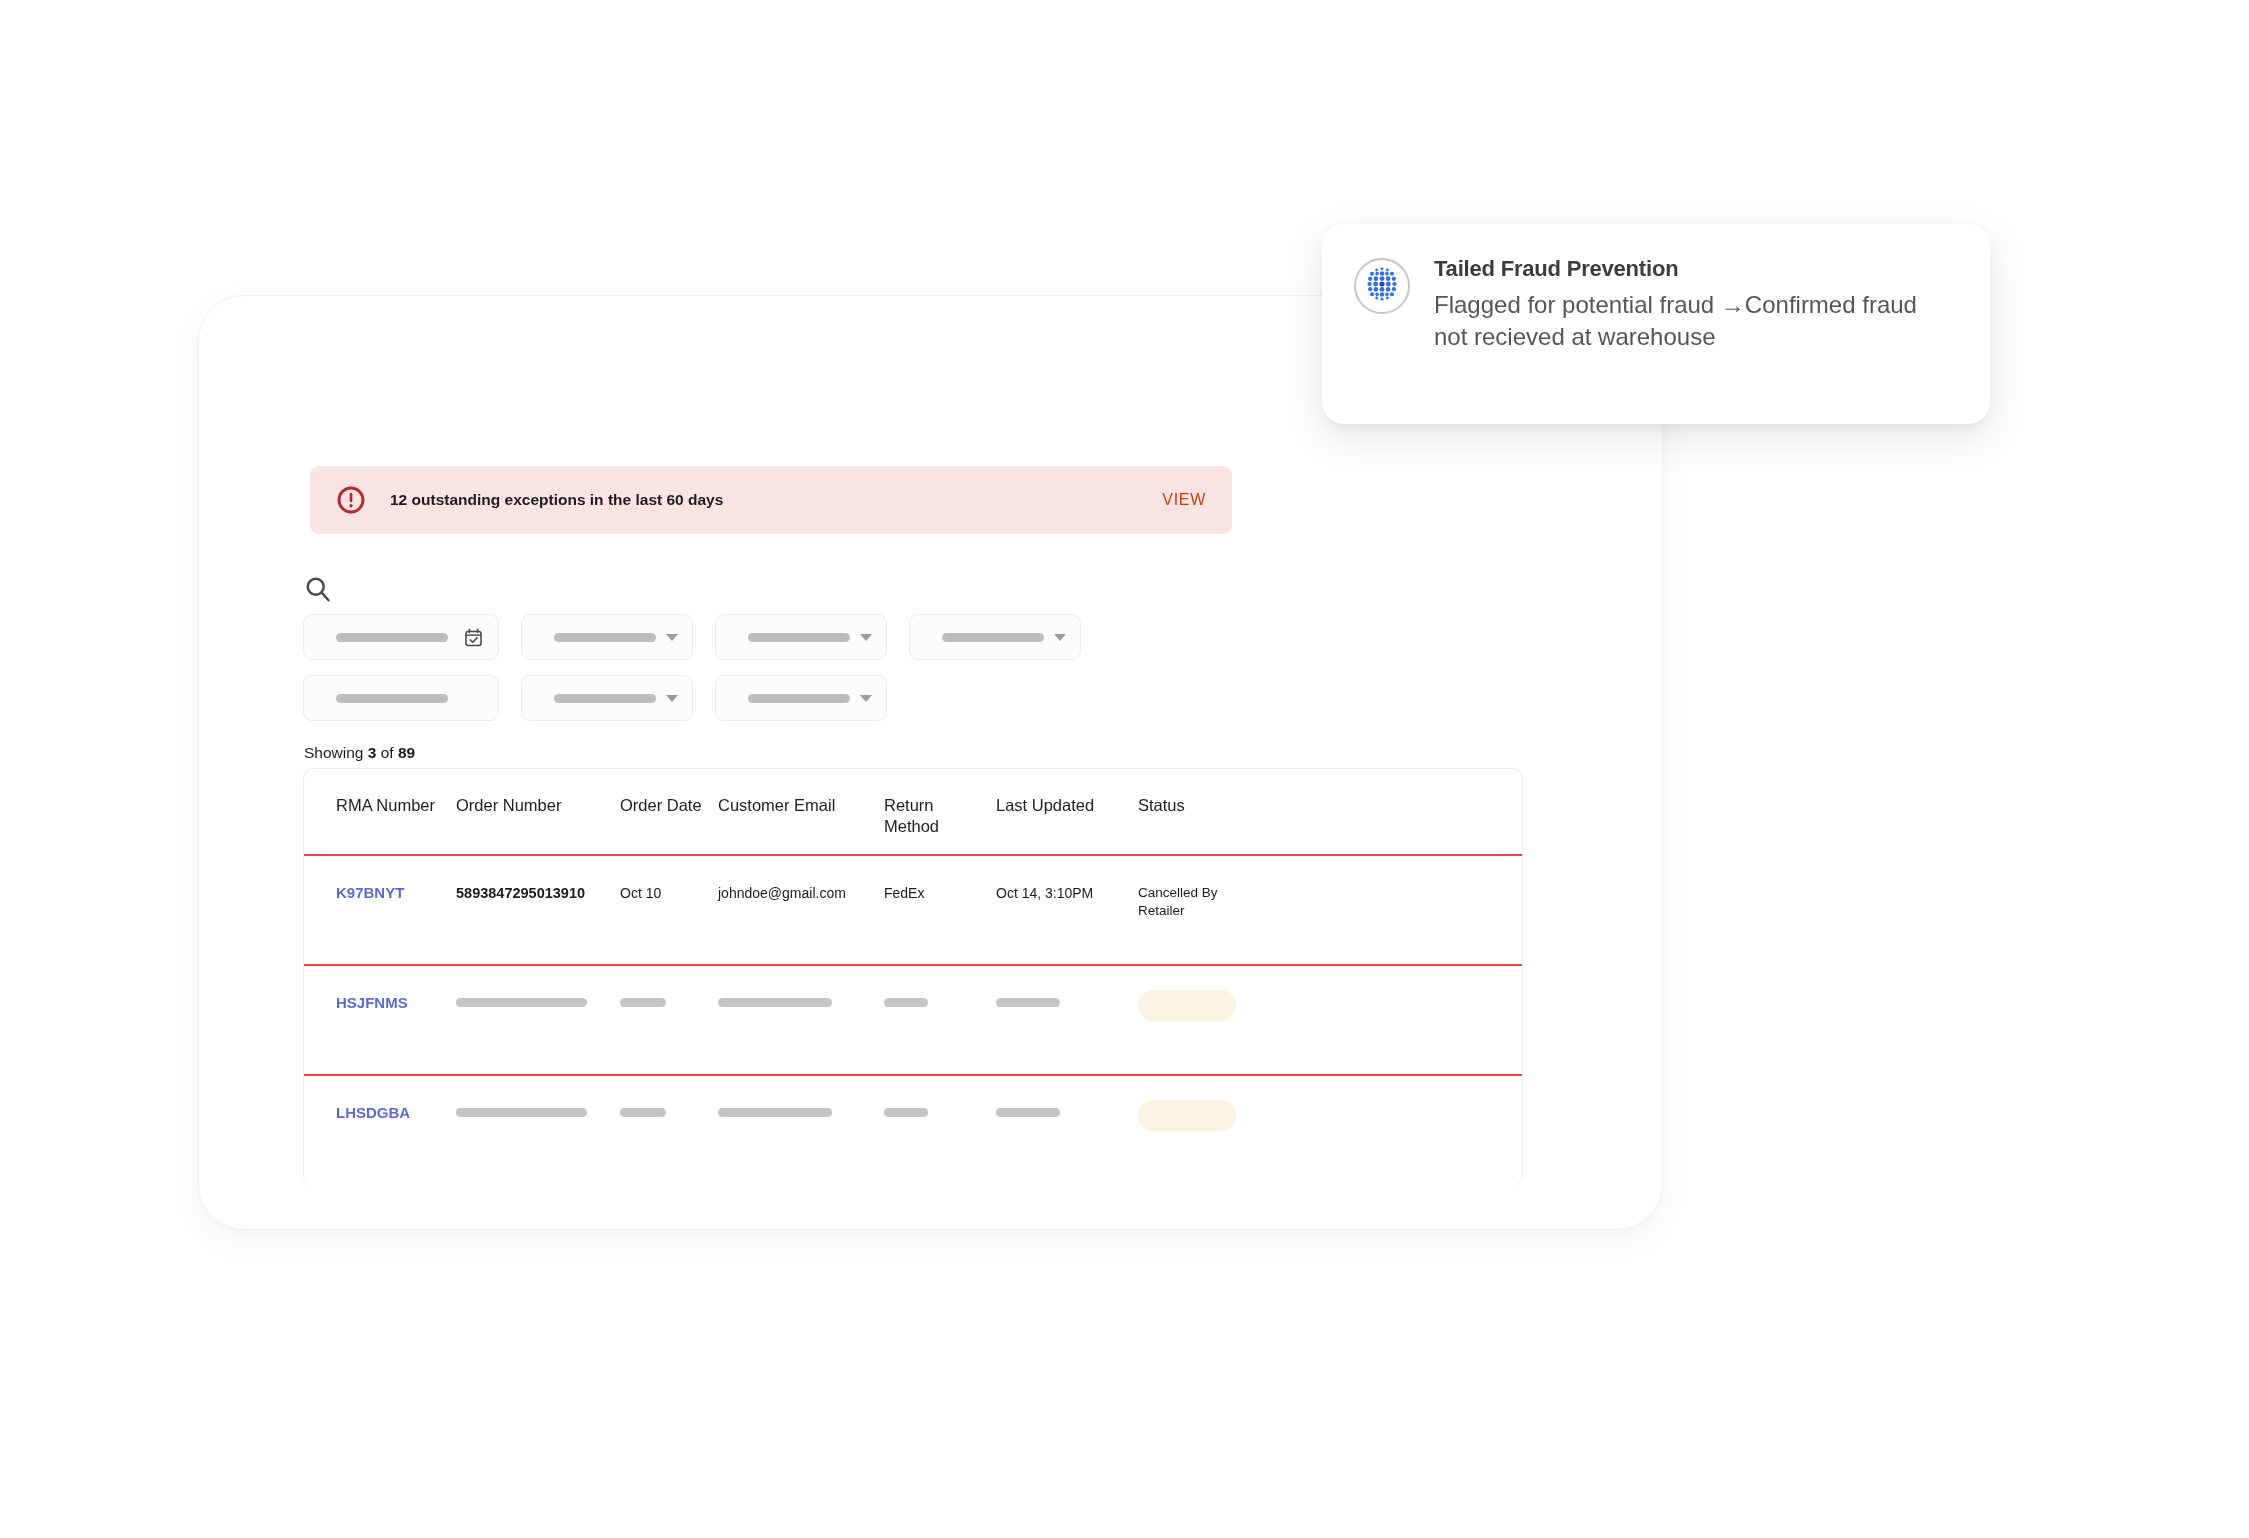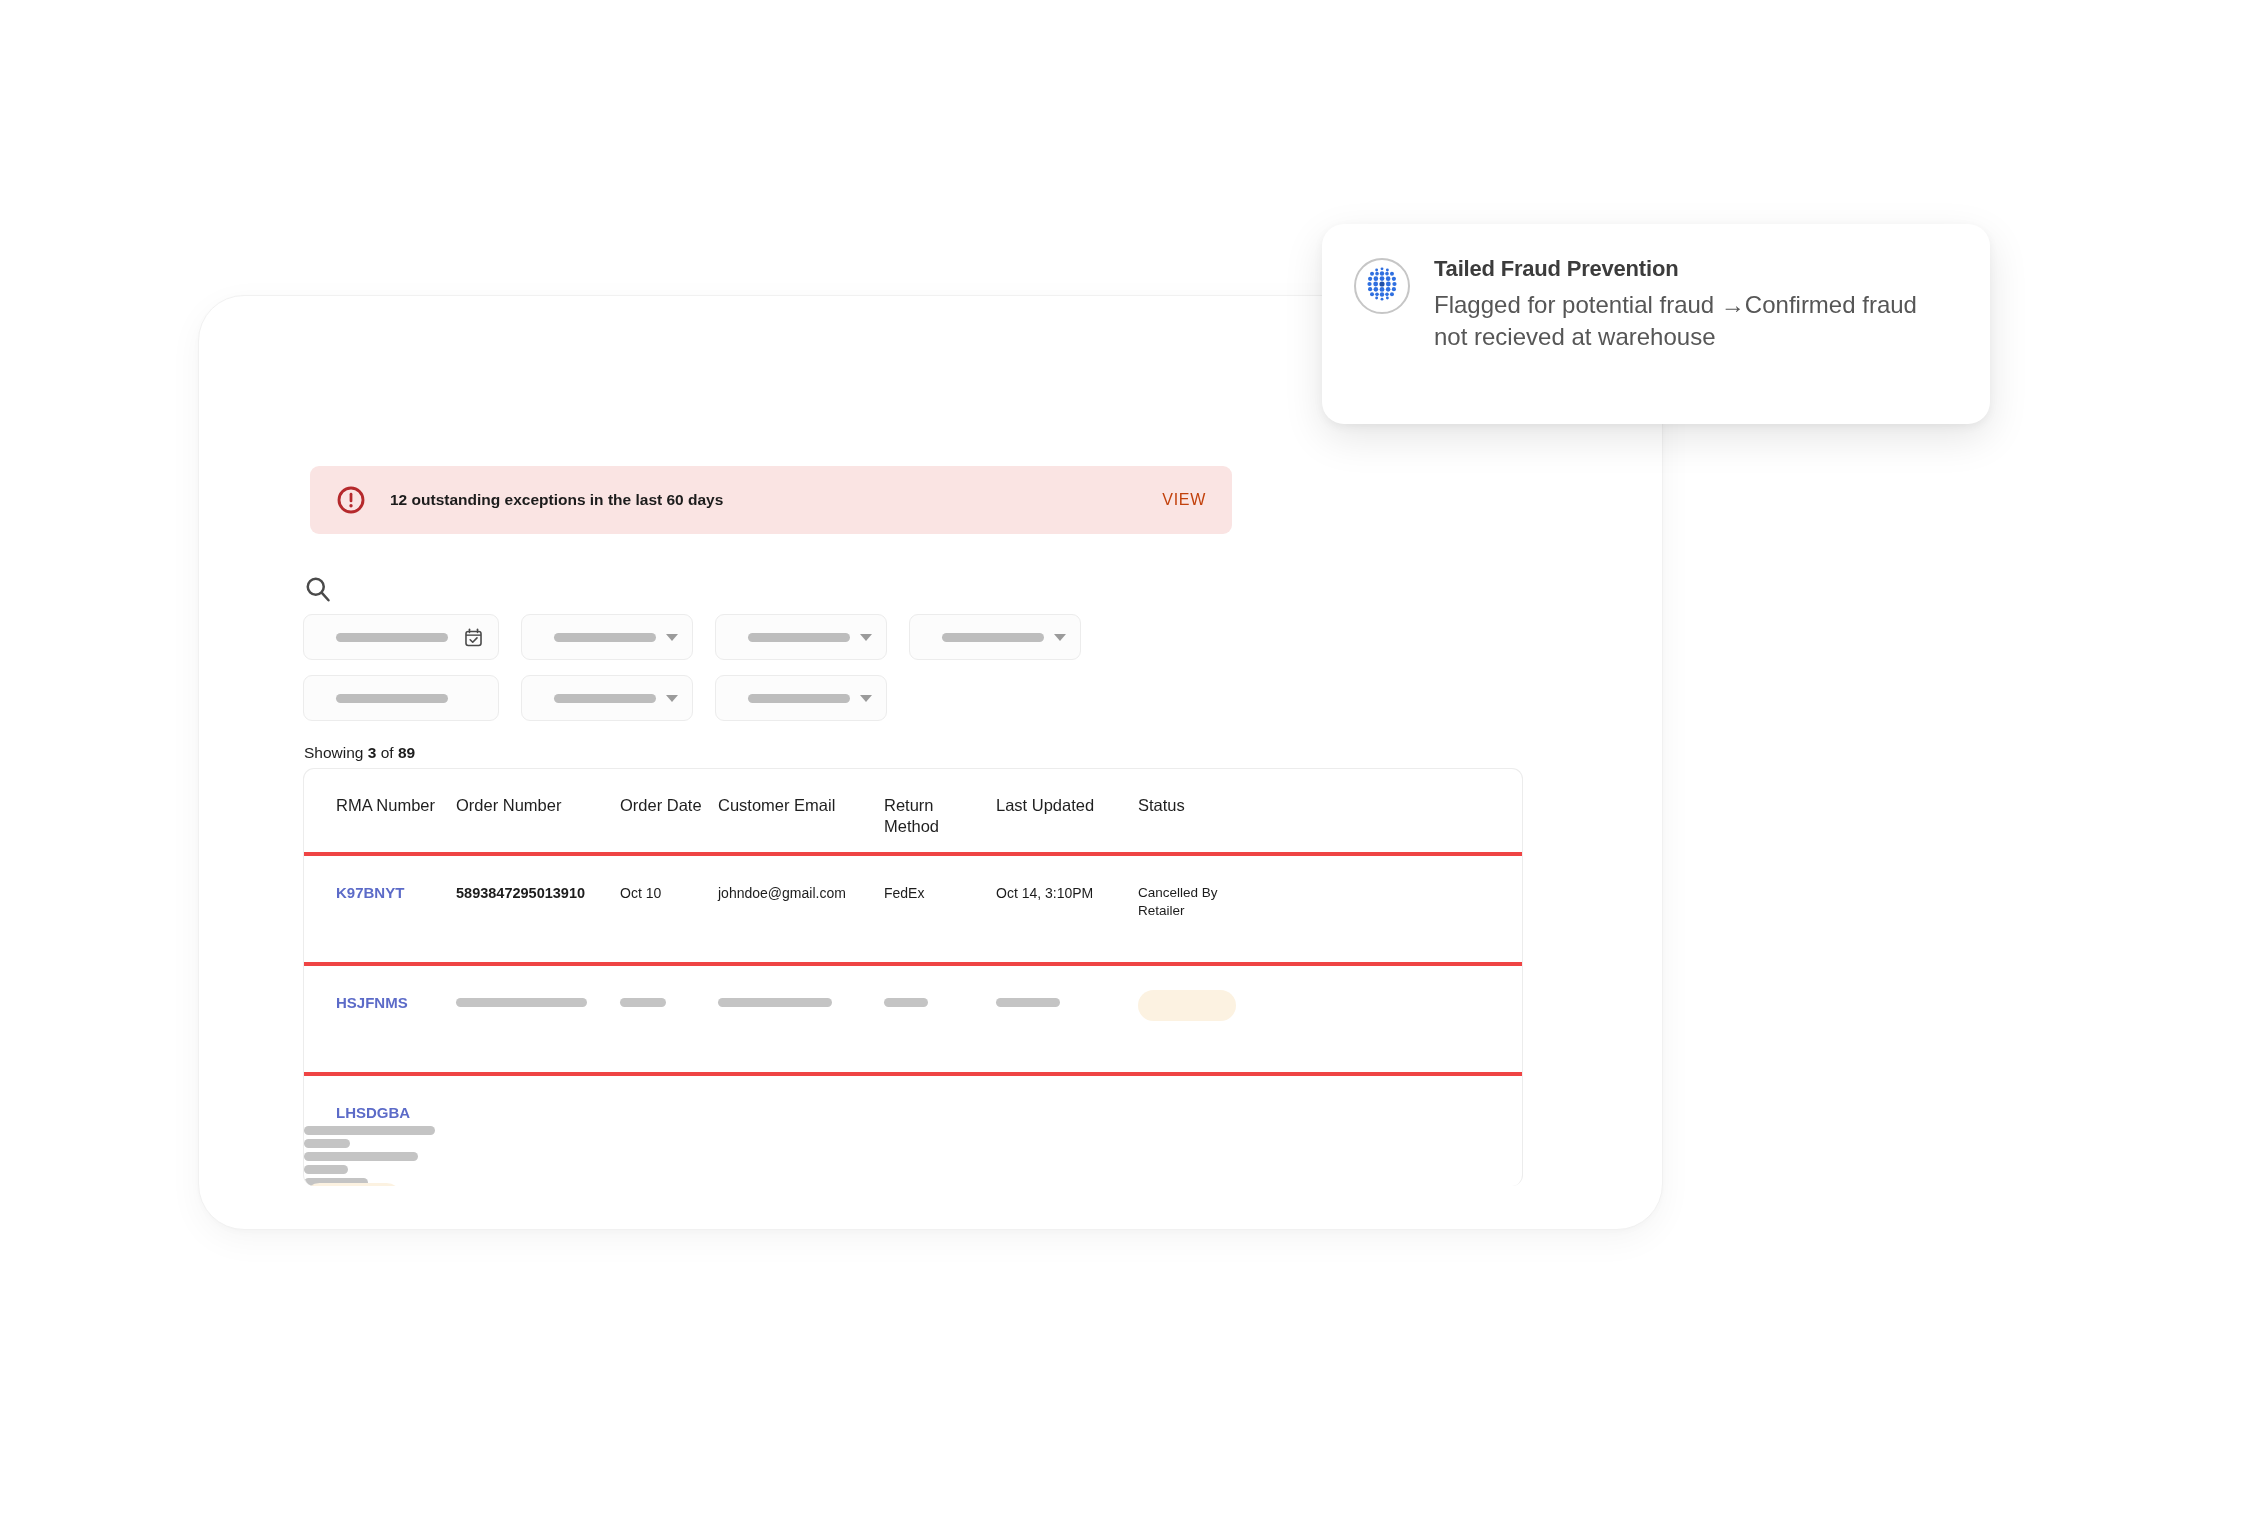--- a/index.html
+++ b/index.html
@@ -116,24 +116,24 @@
   .table-wrap {
     position: absolute;
     left: 104px; top: 472px;
     width: 1220px;
     border: 1px solid #ececec;
     border-radius: 11px;
     border-bottom: none;
     background: #fff;
     overflow: hidden;
   }
-  .trow { display: flex; align-items: flex-start; border-bottom: 4px solid #ef4444; }
+  .trow { display: flex; align-items: flex-start; border-bottom: 2px solid #ef4444; }
   .trow.head { height: 87px; padding-top: 26px; }
   .trow.data { height: 110px; padding-top: 28px; }
-  .trow.last { border-bottom: none; flex-direction: column; }
+  .trow.last { border-bottom: none; }
 
   .cell { padding-right: 8px; }
   .c-rma    { width: 152px; padding-left: 32px; }
   .c-order  { width: 164px; }
   .c-date   { width: 98px; }
   .c-email  { width: 166px; }
   .c-method { width: 112px; }
   .c-upd    { width: 142px; }
   .c-status { width: 130px; }
 

